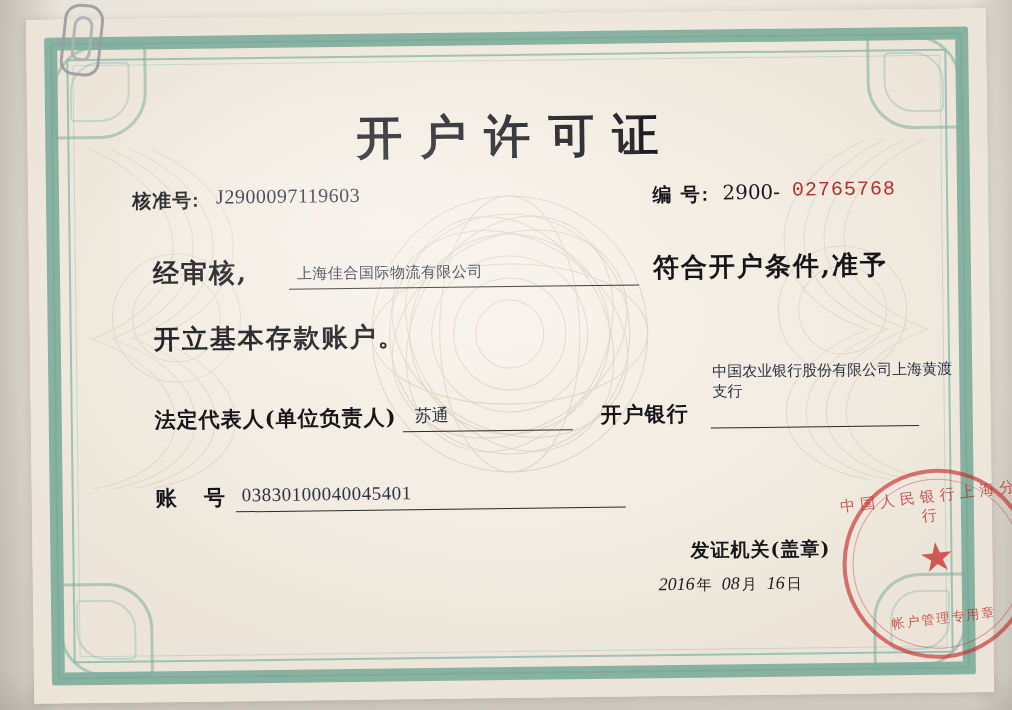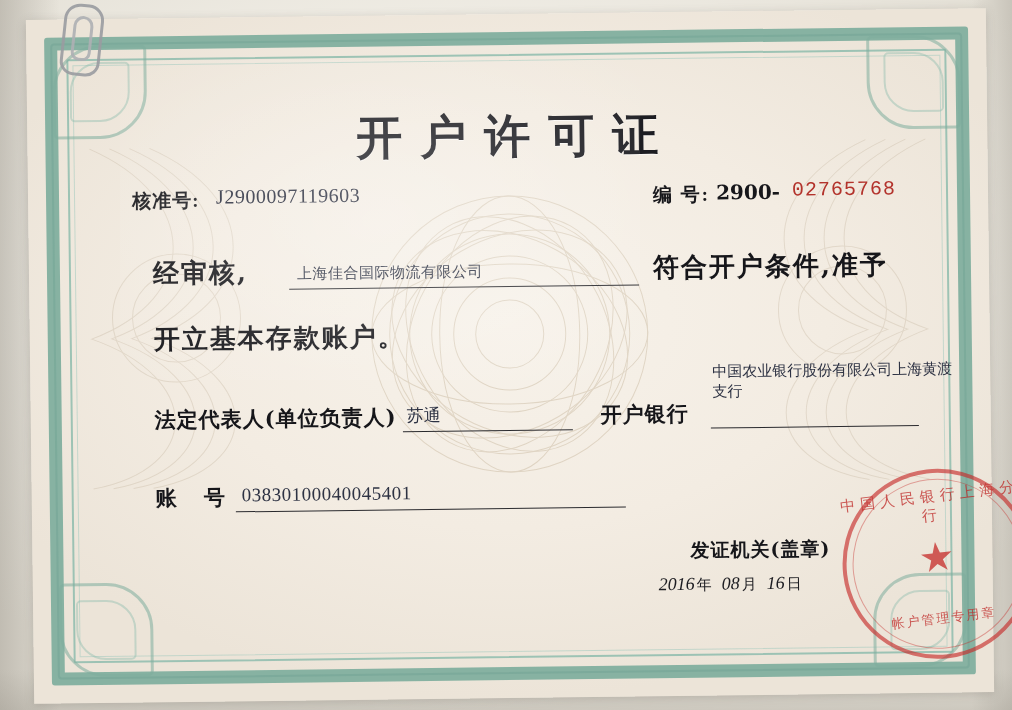--- a/index.html
+++ b/index.html
@@ -154,21 +154,21 @@
   }
 
   .row-approval {
     position: absolute;
     top: 108px;
     left: 42px;
     right: 20px;
     height: 30px;
   }
   .label-bold {
-    font-family: Liberation Serif, serif;
+    font-family: Liberation Sans, sans-serif;
     font-weight: bold;
     color: #17171b;
   }
   .approval-label {
     position: absolute;
     left: 0; top: 2px;
     font-size: 19px;
     letter-spacing: 1px;
   }
   .approval-value {
@@ -182,21 +182,21 @@
   .serial-label {
     position: absolute;
     right: 196px; top: 2px;
     font-size: 19px;
     letter-spacing: 2px;
   }
   .serial-prefix {
     position: absolute;
     right: 126px; top: 1px;
     font-family: "DejaVu Serif", serif;
-    font-weight: bold;
+    font-weight: normal;
     font-size: 20px;
     color: #17171b;
   }
   .serial-number {
     position: absolute;
     right: 10px; top: 0px;
     font-family: "Liberation Mono", monospace;
     font-size: 20px;
     letter-spacing: 1px;
     color: #b3332c;
@@ -258,21 +258,21 @@
     letter-spacing: 1px;
   }
   .rep-value-wrap {
     position: absolute;
     left: 248px; top: 10px;
     width: 170px;
     height: 28px;
     border-bottom: 1.6px solid #2a2a2e;
   }
   .rep-value {
-    position: absolute; left: 4px; bottom: 4px;
+    position: absolute; left: 12px; bottom: 4px;
     font-family: Liberation Mono, monospace;
     font-size: 17px;
     color: #2d3243;
   }
   .bank-label {
     position: absolute;
     left: 446px; top: 10px;
     font-family: "DejaVu Serif", serif;
     font-weight: bold;
     font-size: 21px;

